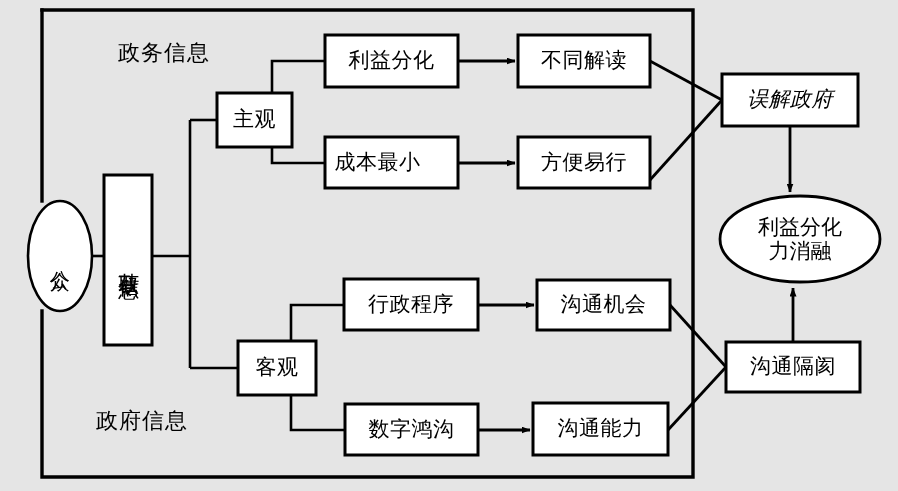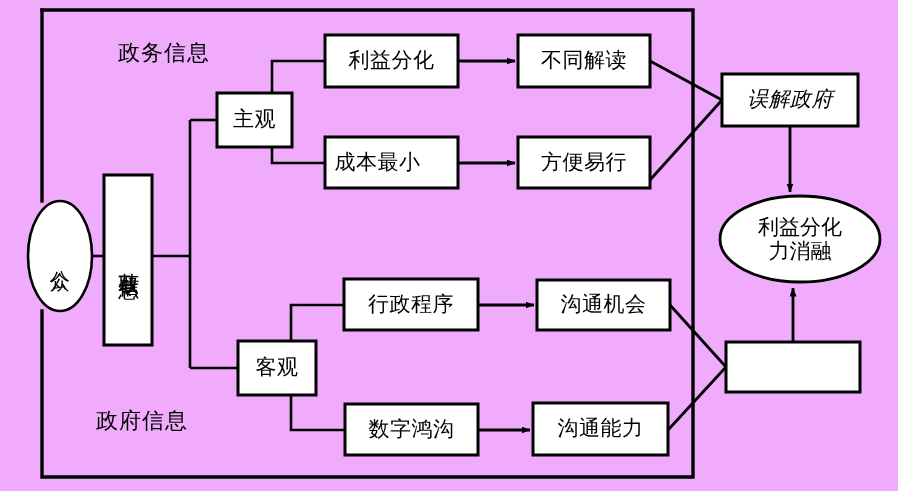--- a/index.html
+++ b/index.html
@@ -8,21 +8,21 @@
     padding: 0;
     background: #ffffff;
   }
   body {
     font-family: "Liberation Serif", "DejaVu Serif", serif;
   }
   #diagram-root {
     position: relative;
     width: 898px;
     height: 491px;
-    background: #f0abfc;
+    background: #e5e5e5;
     overflow: hidden;
   }
   #diagram-svg {
     position: absolute;
     left: 0;
     top: 0;
     width: 898px;
     height: 491px;
   }
   .node-label {
@@ -214,17 +214,18 @@
   <div class="node-label" style="left:537px; top:280px; width:133px; height:50px;">沟通机会</div>
 
   <div class="node-label" style="left:344px; top:279px; width:134px; height:51px;">行政程序</div>
 
   <div class="node-label" style="left:345px; top:404px; width:133px; height:51px;">数字鸿沟</div>
 
   <div class="node-label" style="left:533px; top:403px; width:135px; height:52px;">沟通能力</div>
 
   <div class="node-label" style="left:722px; top:74px; width:136px; height:52px;font-style:italic;">误解政府</div>
 
+  <div class="node-label" style="left:726px; top:342px; width:134px; height:50px;">沟通隔阂</div>
 
   <div class="ellipse-label" style="left:720px; top:196px; width:160px; height:86px;">利益分化
 力消融</div>
 
 </div>
 
 </body></html>

